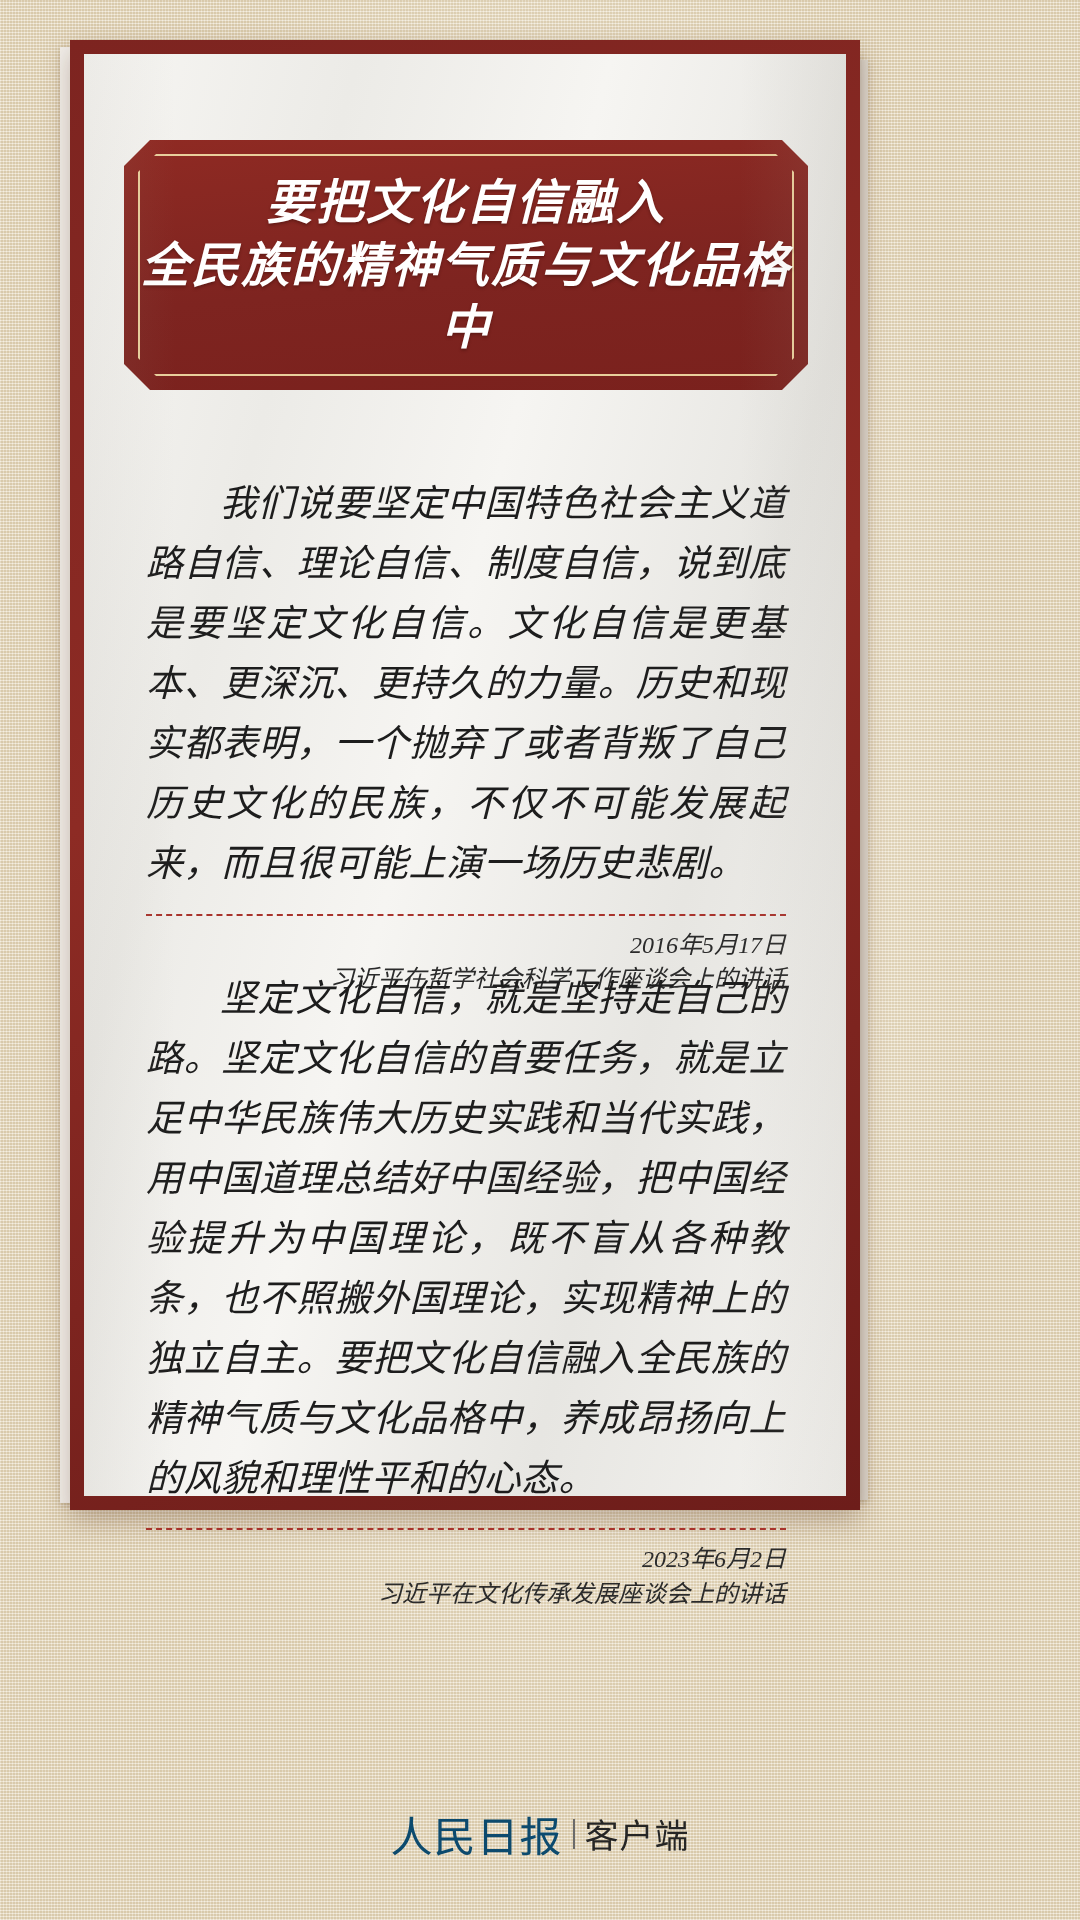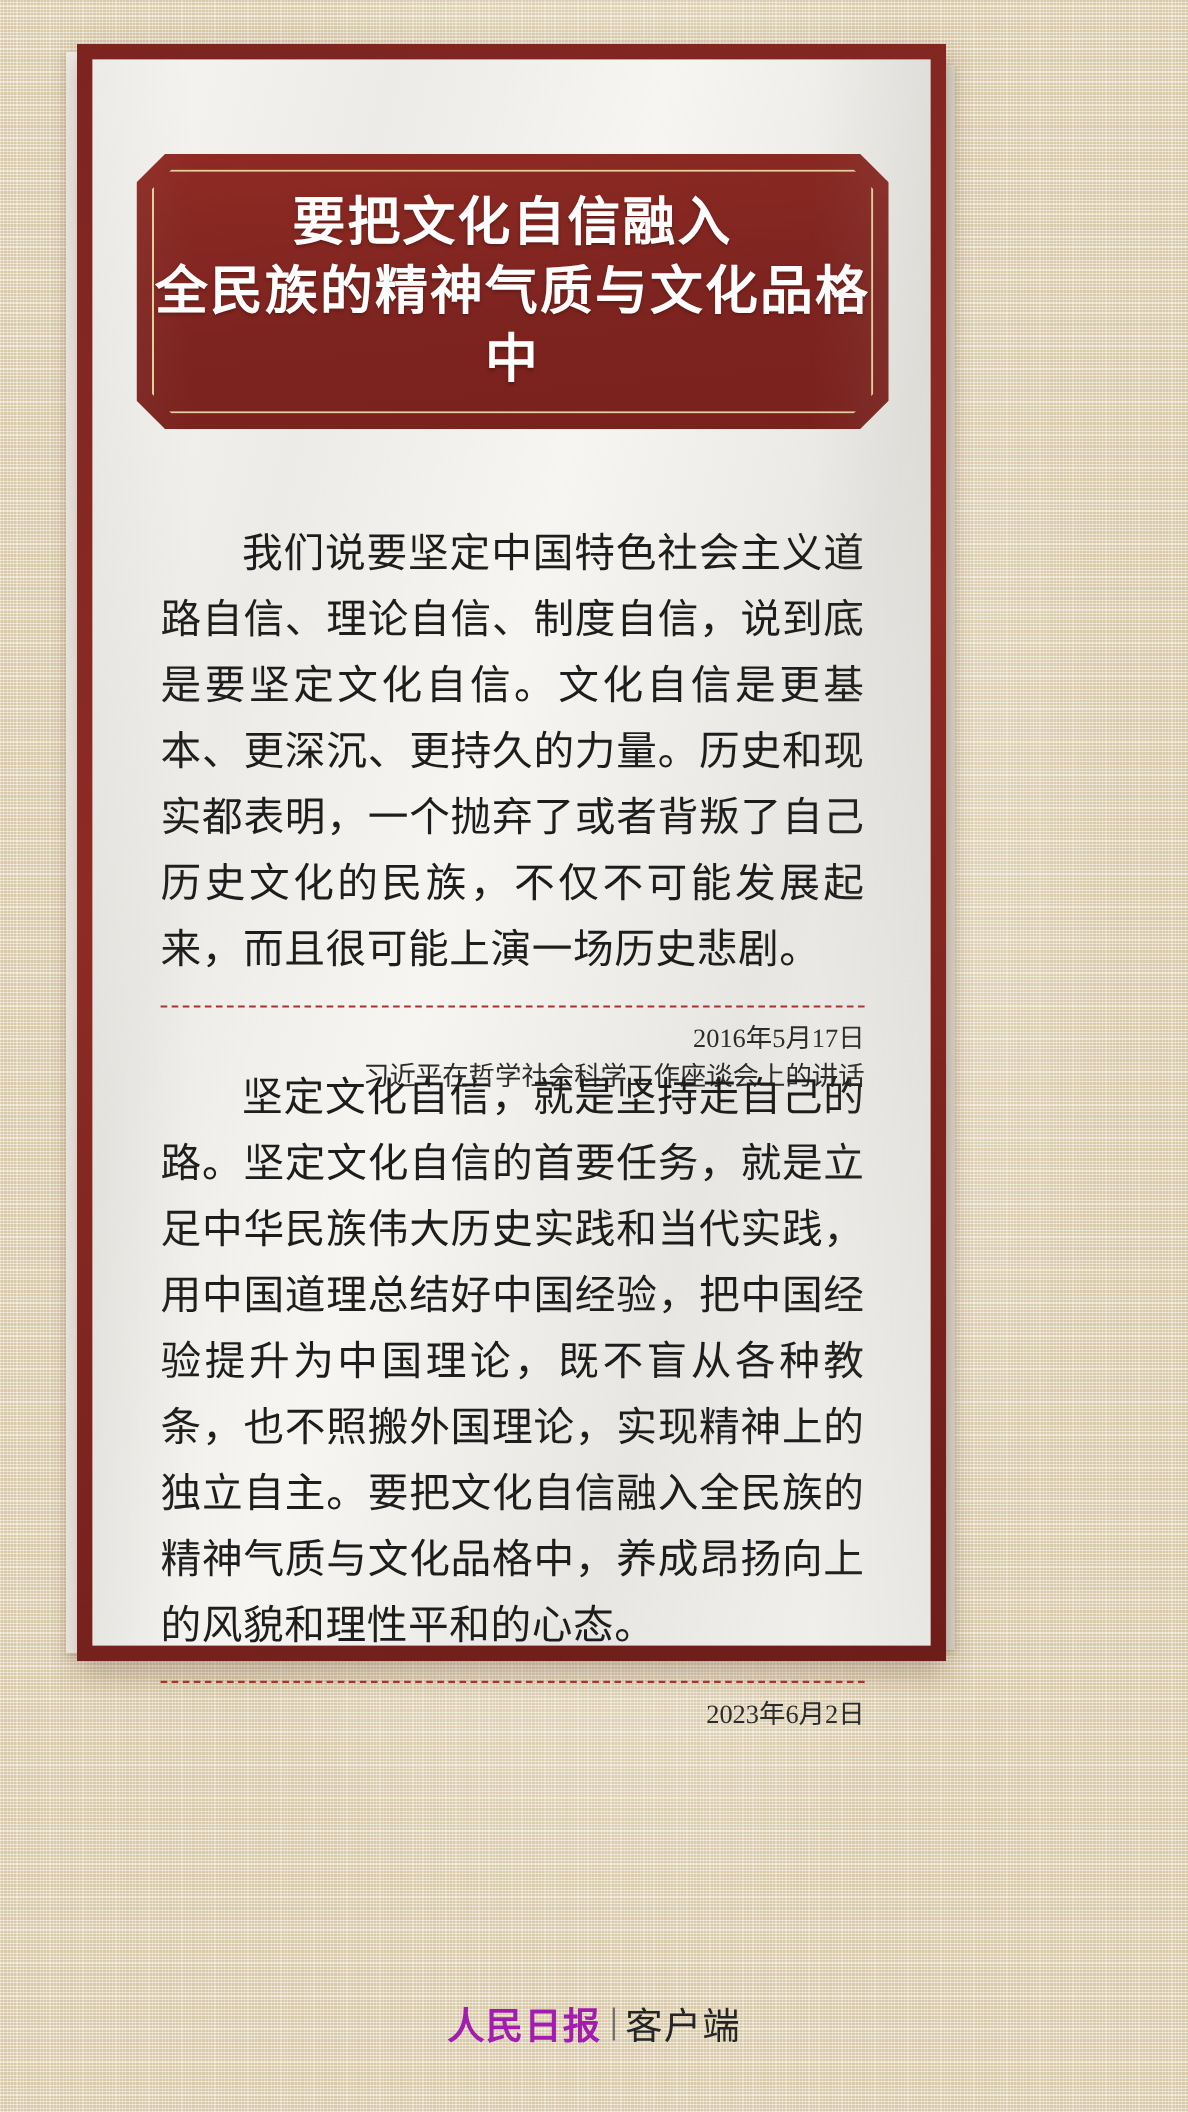--- a/index.html
+++ b/index.html
@@ -57,20 +57,21 @@
     box-shadow: 0 10px 26px rgba(80,40,20,0.30);
   }
   .card-inner {
     position: absolute;
     left: 14px;
     top: 14px;
     right: 14px;
     bottom: 14px;
     background:
       linear-gradient(105deg, #f7f6f3 0%, #ecebe7 24%, #f6f5f2 46%, #e7e6e2 72%, #f4f3f0 100%);
+    font-style: italic;
   }
   
   .card-inner::after {
     content: "";
     position: absolute;
     inset: 0;
     background: linear-gradient(90deg, rgba(160,155,145,0.12) 0%, rgba(255,255,255,0) 12%, rgba(255,255,255,0) 86%, rgba(160,155,145,0.14) 100%);
     pointer-events: none;
   }
 
@@ -153,24 +154,24 @@
     position: absolute;
     left: 0;
     right: 0;
     bottom: 56px;
     display: flex;
     align-items: center;
     justify-content: center;
     gap: 10px;
   }
   .logo-cn {
-    color: #a21caf;
+    color: #0c4a6e;
     font-family: "DejaVu Sans", "Liberation Sans", sans-serif;
-    font-weight: bold;
-    font-size: 34px;
+    font-weight: normal;
+    font-size: 42px;
     letter-spacing: 1px;
   }
   .logo-sep {
     width: 2px;
     height: 30px;
     background: #6b6b6b;
   }
   .logo-client {
     color: #252525;
     font-family: "DejaVu Sans", "Liberation Sans", sans-serif;
@@ -209,20 +210,21 @@
           <span class="date">2016年5月17日</span>
           <span class="source">习近平在哲学社会科学工作座谈会上的讲话</span>
         </div>
       </div>
 
       <div class="quote-block quote-2">
         <div class="quote-text">坚定文化自信，就是坚持走自己的路。坚定文化自信的首要任务，就是立足中华民族伟大历史实践和当代实践，用中国道理总结好中国经验，把中国经验提升为中国理论，既不盲从各种教条，也不照搬外国理论，实现精神上的独立自主。要把文化自信融入全民族的精神气质与文化品格中，养成昂扬向上的风貌和理性平和的心态。</div>
         <div class="divider"></div>
         <div class="attrib">
           <span class="date">2023年6月2日</span>
+          <span class="source">习近平在文化传承发展座谈会上的讲话</span>
         </div>
       </div>
 
     </div>
   </div>
 </div>
 
 <div class="footer">
   <span class="logo-cn">人民日报</span>
   <span class="logo-sep"></span>

